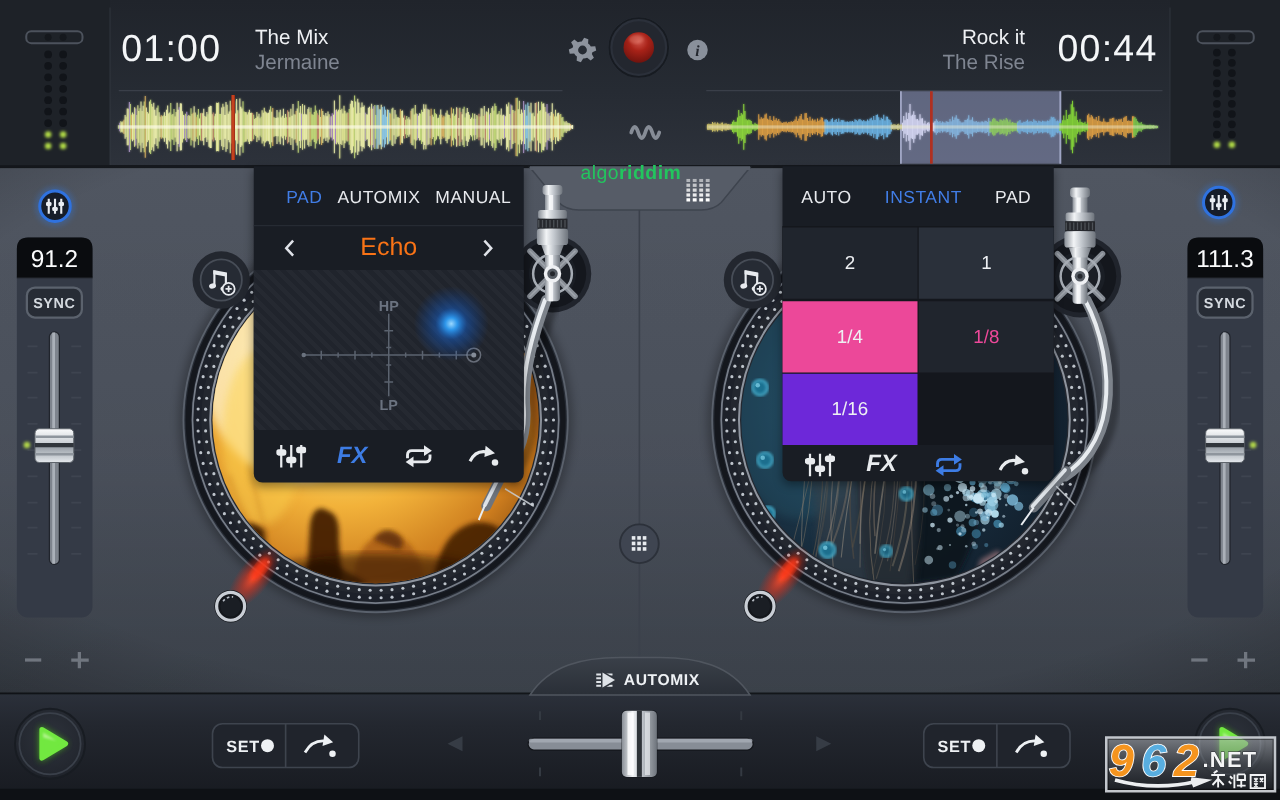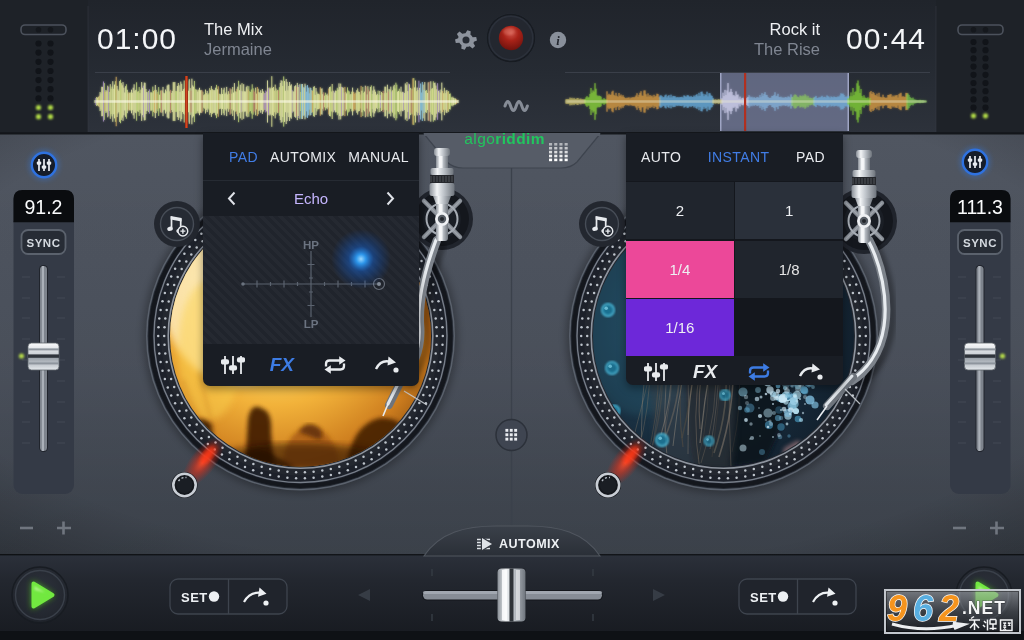--- a/index.html
+++ b/index.html
@@ -1151,21 +1151,21 @@
 <div class="abs" style="left:203px;top:133px;width:216px;height:253px;background:#191d24;border-radius:0 0 7px 7px;box-shadow:0 3px 8px rgba(0,0,0,0.4)">
  <div style="height:48px;display:flex;align-items:center;justify-content:space-between;padding:0 10px 0 26px;border-bottom:1px solid #262b33">
   <span style="font-size:14px;color:#417de6;letter-spacing:0.4px">PAD</span>
   <span style="font-size:14px;color:#e8eaee;letter-spacing:0.4px">AUTOMIX</span>
   <span style="font-size:14px;color:#e8eaee;letter-spacing:0.4px">MANUAL</span>
  </div>
  <div style="height:35px;display:flex;align-items:center;justify-content:space-between;padding:0 24px">
   <svg width="9" height="15">
           <path d="M7.5 1.5 L2 7.5 L7.5 13.5" stroke="#dfe2e8" stroke-width="2" fill="none"></path>
         </svg>
-  <span style="color:#c4b5fd;font-size:15px">Echo</span>
+  <span style="color:#f97316;font-size:20px">Echo</span>
   <svg width="9" height="15">
           <path d="M1.5 1.5 L7 7.5 L1.5 13.5" stroke="#dfe2e8" stroke-width="2" fill="none"></path>
         </svg>
  </div>
  <div style="position:relative;height:128px;background:repeating-linear-gradient(45deg,#20242c 0 3.5px,#252931 3.5px 7px)">
   <svg width="216" height="128" style="position:absolute;left:0;top:0">
    <g stroke="#5b636f" stroke-width="1.2" fill="none">
     <path d="M40 68 H176 M108 35 V101"></path>
     <path d="M54 64.5 V71.5 M67.5 66 V70 M81 64.5 V71.5 M94.5 66 V70 M121.5 66 V70 M135 64.5 V71.5 M148.5 66 V70 M162 64.5 V71.5"></path>
     <path d="M104.5 48.5 H111.5 M106 62 H110 M104.5 89.5 H111.5 M106 76 H110"></path>
@@ -1215,21 +1215,21 @@
 <div class="abs" style="left:626px;top:133px;width:217px;height:252px;background:#191d24;border-radius:0 0 7px 7px;box-shadow:0 3px 8px rgba(0,0,0,0.4)">
  <div style="height:48px;display:flex;align-items:center;justify-content:space-between;padding:0 18px 0 15px">
   <span style="font-size:14px;color:#e8eaee;letter-spacing:0.4px">AUTO</span>
   <span style="font-size:14px;color:#417de6;letter-spacing:0.4px">INSTANT</span>
   <span style="font-size:14px;color:#e8eaee;letter-spacing:0.4px">PAD</span>
  </div>
  <div style="display:grid;grid-template-columns:1fr 1fr;grid-template-rows:repeat(3,57px);gap:1.5px;background:#14171d;border-top:1.5px solid #14171d">
   <div style="background:#20252d;display:flex;align-items:center;justify-content:center;color:#eef0f3;font-size:15px">2</div>
   <div style="background:#2a303a;display:flex;align-items:center;justify-content:center;color:#eef0f3;font-size:15px">1</div>
   <div style="background:#ec4899;display:flex;align-items:center;justify-content:center;color:#eef0f3;font-size:15px">1/4</div>
-  <div style="background:#20252d;display:flex;align-items:center;justify-content:center;color:#e5e5e5;font-size:15px">1/8</div>
+  <div style="background:#20252d;display:flex;align-items:center;justify-content:center;color:#ec4899;font-size:15px">1/8</div>
   <div style="background:#6d28d9;display:flex;align-items:center;justify-content:center;color:#eef0f3;font-size:15px">1/16</div>
  </div>
  <div style="height:31px;display:flex;align-items:center;justify-content:space-around;padding:0 6px">
   <svg width="24" height="22" viewBox="0 0 24 22">
           <g stroke="#e8ebee" stroke-width="1.8" fill="#e8ebee">
             <path d="M4 2 V20 M12 2 V20 M20 2 V20" fill="none"></path>
             <rect x="0.8" y="6.2" width="6.4" height="3.4" rx="1.2"></rect>
             <rect x="8.8" y="12.2" width="6.4" height="3.4" rx="1.2"></rect>
             <rect x="16.8" y="4.2" width="6.4" height="3.4" rx="1.2"></rect>
           </g>

